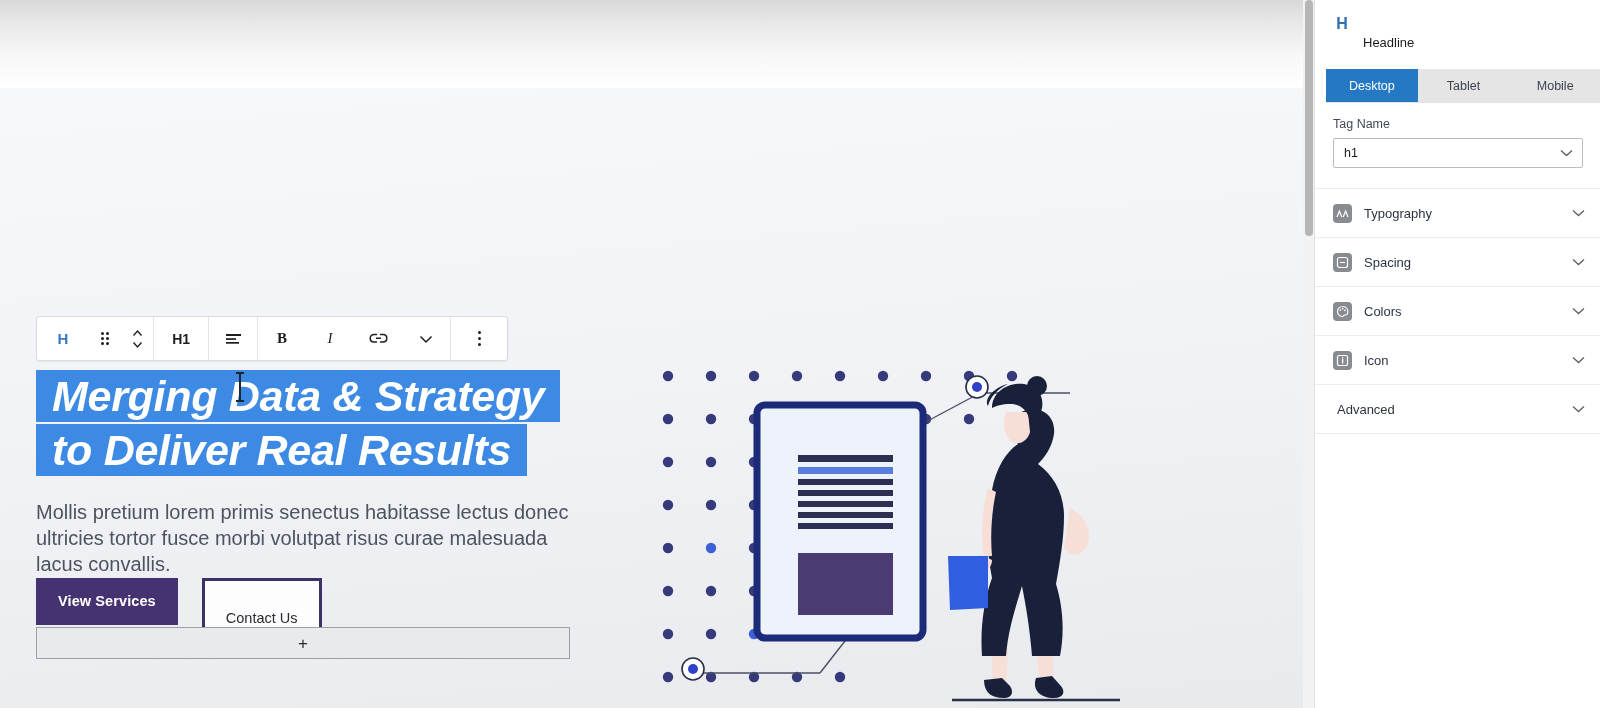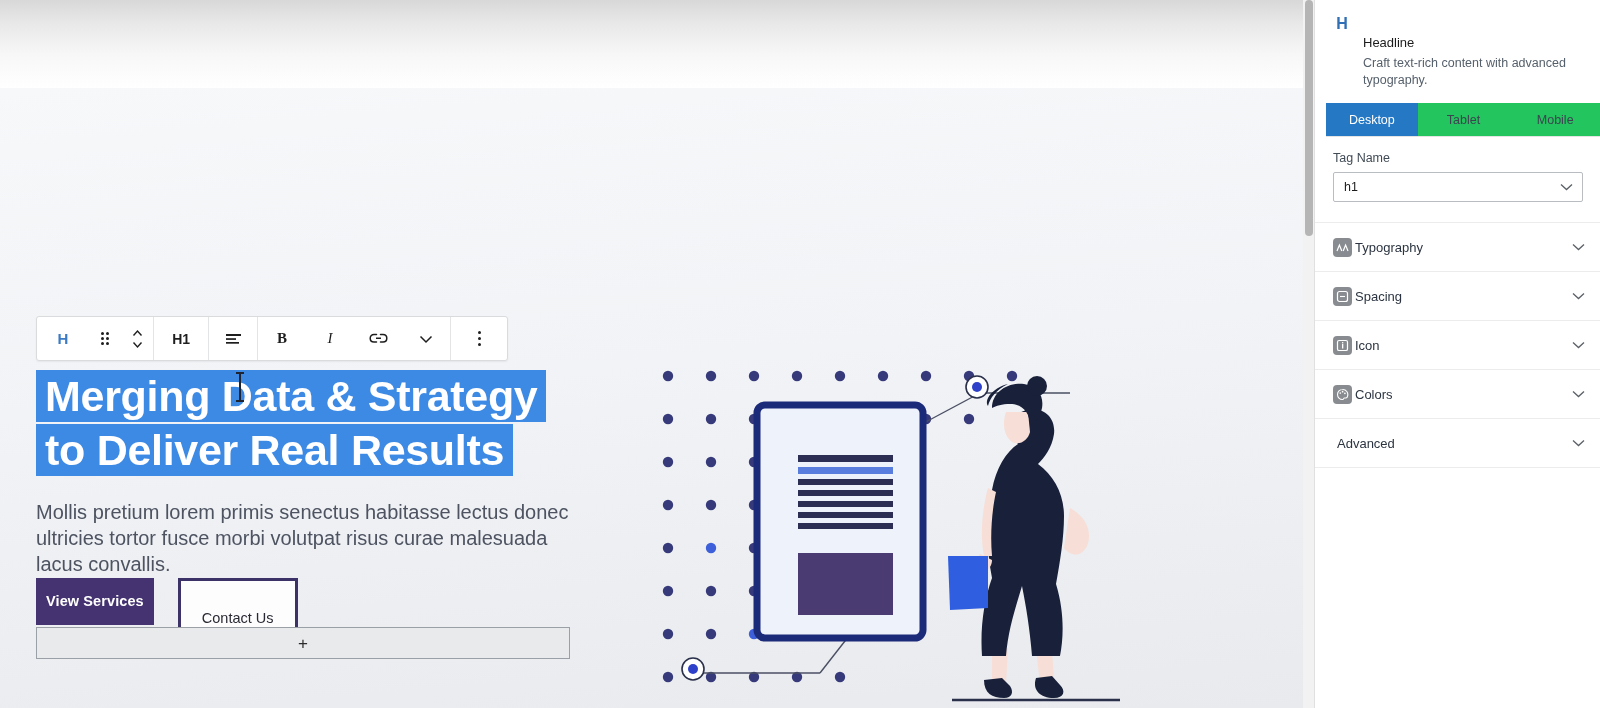--- a/index.html
+++ b/index.html
@@ -58,21 +58,21 @@
 
   
   .heading-block{
     position:absolute;left:36px;top:281px;width:546px;z-index:20;
   }
   .heading-block h1{
     margin:0;font-size:43px;line-height:54px;font-weight:700;
     color:#ffffff;letter-spacing:-.3px;
   }
   .hl{background:#3d8ae5;box-decoration-break:clone;-webkit-box-decoration-break:clone;
-      padding:2px 9px;}
+      padding:2px 16px;font-style:italic;}
   .caret{
     position:absolute;left:203px;top:3px;width:1px;height:30px;
   }
   .caret:before{
     content:"";position:absolute;left:0;top:0;width:2px;height:30px;background:#1e2430;
   }
   .caret:after{
     content:"";position:absolute;left:-3px;top:0;width:8px;height:2px;background:#1e2430;
     box-shadow:0 28px 0 0 #1e2430;
   }
@@ -80,21 +80,21 @@
   
   .para{
     position:absolute;left:36px;top:411px;width:540px;
     font-size:20px;line-height:26px;color:#4d5361;z-index:15;
   }
 
   
   .btn-row{position:absolute;left:36px;top:490px;display:flex;align-items:flex-start;z-index:16;}
   .btn-primary{
     background:#443370;color:#ffffff;font-size:14.5px;font-weight:700;
-    padding:15px 10px;line-height:17px;letter-spacing:.1px;
+    padding:15px 22px;line-height:17px;letter-spacing:.1px;
     border:none;cursor:pointer;
   }
   .btn-gap{width:24px;}
   .btn-outline{
     background:#fdfdfd;color:#2a2a35;font-size:14.5px;font-weight:400;
     padding:29px 21px;line-height:17px;
     border:3px solid #3c3268;cursor:pointer;
   }
 
   
@@ -127,35 +127,35 @@
     width:18px;flex:0 0 18px;color:#2f6fb5;font-size:16px;font-weight:700;
     line-height:18px;text-align:center;padding-top:1px;
   }
   .sb-head-txt{flex:1;margin-top:21px;}
   .sb-title{font-size:13px;color:#1c1c1c;line-height:16px;margin-bottom:4px;}
   .sb-desc{font-size:12.5px;color:#56606b;line-height:17px;}
 
   .tabs{display:flex;height:33px;border-bottom:1px solid #e4e4e4;margin:0 0 0 11px;}
   .tab{
     flex:1;display:flex;align-items:center;justify-content:center;
-    font-size:12.5px;color:#3c4450;cursor:pointer;background:#22c55e;
+    font-size:12.5px;color:#3c4450;cursor:pointer;background:#e5e5e5;
   }
   .tab.active{background:#2478c4;color:#ffffff;}
 
   .field{padding:14px 18px 20px 18px;border-bottom:1px solid #ececec;}
   .field-label{font-size:12.5px;color:#414b56;margin-bottom:7px;}
   .select{
     position:relative;height:28px;border:1px solid #b9bcc0;background:#fff;
     border-radius:2px;display:flex;align-items:center;padding:0 10px;
     font-size:12.5px;color:#1c1c1c;cursor:pointer;
   }
   .select .chev{position:absolute;right:9px;top:50%;transform:translateY(-50%);}
 
   .acc{
-    height:48px;display:flex;align-items:center;gap:3px;padding:0 16px 0 18px;
+    height:48px;display:flex;align-items:center;gap:12px;padding:0 16px 0 18px;
     border-bottom:1px solid #ececec;cursor:pointer;background:#fff;
   }
   .acc-ic{
     width:19px;height:19px;flex:0 0 19px;border-radius:4px;background:#888c90;
     display:flex;align-items:center;justify-content:center;color:#fff;
   }
   .acc-lbl{flex:1;font-size:13px;color:#2b3440;}
   .acc.plain{padding-left:18px;}
   .acc.plain .acc-lbl{margin-left:4px;}
   .chev{color:#6a6f75;display:flex;align-items:center;}
@@ -393,21 +393,20 @@
 
   <div class="scroll-track"></div>
   <div class="scroll-thumb"></div>
 
   <div class="sidebar">
 
     <div class="sb-head">
       <div class="sb-head-icon">H</div>
       <div class="sb-head-txt">
         <div class="sb-title">Headline</div>
-        <div class="sb-desc">Craft text-rich content with advanced typography.</div>
       </div>
     </div>
 
     <div class="tabs">
       <div class="tab active">Desktop</div>
       <div class="tab">Tablet</div>
       <div class="tab">Mobile</div>
     </div>
 
     <div class="field">
@@ -448,43 +447,43 @@
       <span class="chev">
         <svg width="13" height="8" viewBox="0 0 13 8">
             <path d="M1 1.5 L6.5 6.5 L12 1.5" fill="none" stroke="#5b6066" stroke-width="1.3"></path>
           </svg>
       </span>
     </div>
 
     <div class="acc">
       <span class="acc-ic">
         <svg width="13" height="13" viewBox="0 0 13 13">
-          <rect x="1.5" y="1.5" width="10" height="10" rx="1.6" fill="none" stroke="#fff" stroke-width="1.2"></rect>
-          <rect x="6" y="5" width="1.3" height="4.5" fill="#fff"></rect>
-          <rect x="6" y="3.1" width="1.3" height="1.3" fill="#fff"></rect>
-        </svg>
-      </span>
-      <span class="acc-lbl">Icon</span>
-      <span class="chev">
-        <svg width="13" height="8" viewBox="0 0 13 8">
-            <path d="M1 1.5 L6.5 6.5 L12 1.5" fill="none" stroke="#5b6066" stroke-width="1.3"></path>
-          </svg>
-      </span>
-    </div>
-
-    <div class="acc">
-      <span class="acc-ic">
-        <svg width="13" height="13" viewBox="0 0 13 13">
           <path d="M6.5 1.5 A5 5 0 1 0 6.5 11.5 C8 11.5 7.4 10 8.4 10 L10 10 A1.8 1.8 0 0 0 11.5 8.2 A5 5 0 0 0 6.5 1.5 Z" fill="none" stroke="#fff" stroke-width="1.1"></path>
           <circle cx="4.3" cy="5" r="0.85" fill="#fff"></circle>
           <circle cx="6.6" cy="3.7" r="0.85" fill="#fff"></circle>
           <circle cx="8.9" cy="5.3" r="0.85" fill="#fff"></circle>
         </svg>
       </span>
       <span class="acc-lbl">Colors</span>
+      <span class="chev">
+        <svg width="13" height="8" viewBox="0 0 13 8">
+            <path d="M1 1.5 L6.5 6.5 L12 1.5" fill="none" stroke="#5b6066" stroke-width="1.3"></path>
+          </svg>
+      </span>
+    </div>
+
+    <div class="acc">
+      <span class="acc-ic">
+        <svg width="13" height="13" viewBox="0 0 13 13">
+          <rect x="1.5" y="1.5" width="10" height="10" rx="1.6" fill="none" stroke="#fff" stroke-width="1.2"></rect>
+          <rect x="6" y="5" width="1.3" height="4.5" fill="#fff"></rect>
+          <rect x="6" y="3.1" width="1.3" height="1.3" fill="#fff"></rect>
+        </svg>
+      </span>
+      <span class="acc-lbl">Icon</span>
       <span class="chev">
         <svg width="13" height="8" viewBox="0 0 13 8">
             <path d="M1 1.5 L6.5 6.5 L12 1.5" fill="none" stroke="#5b6066" stroke-width="1.3"></path>
           </svg>
       </span>
     </div>
 
 
     <div class="acc plain">
       <span class="acc-lbl">Advanced</span>

